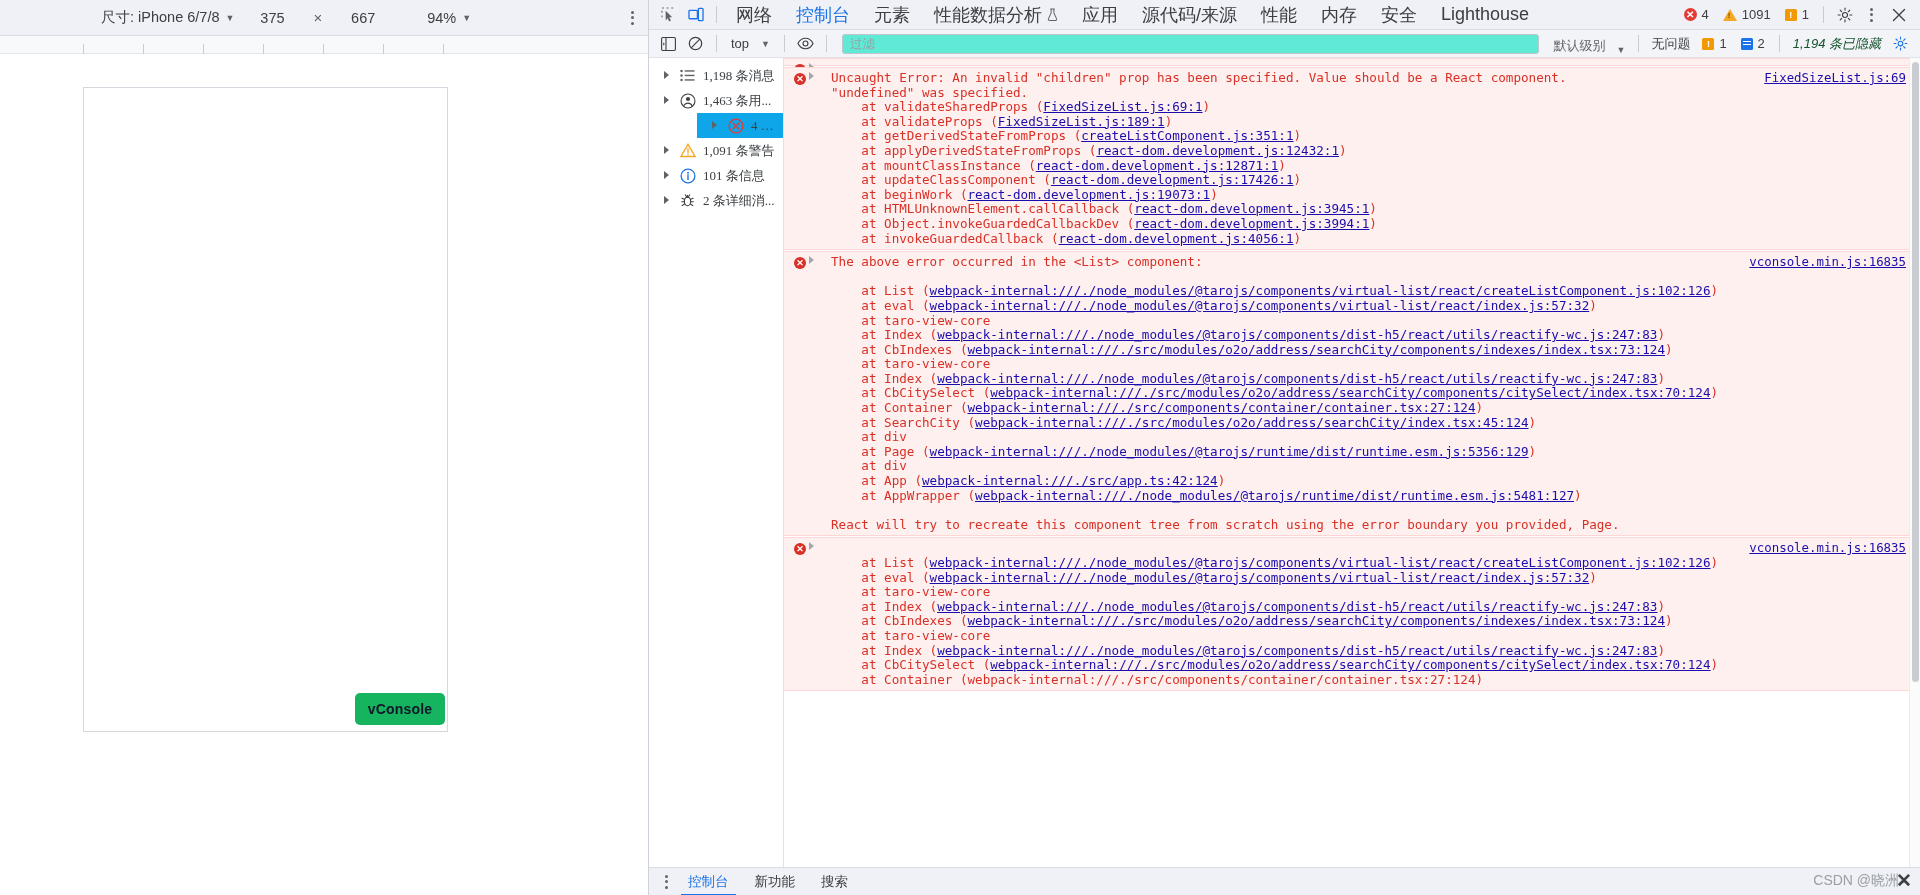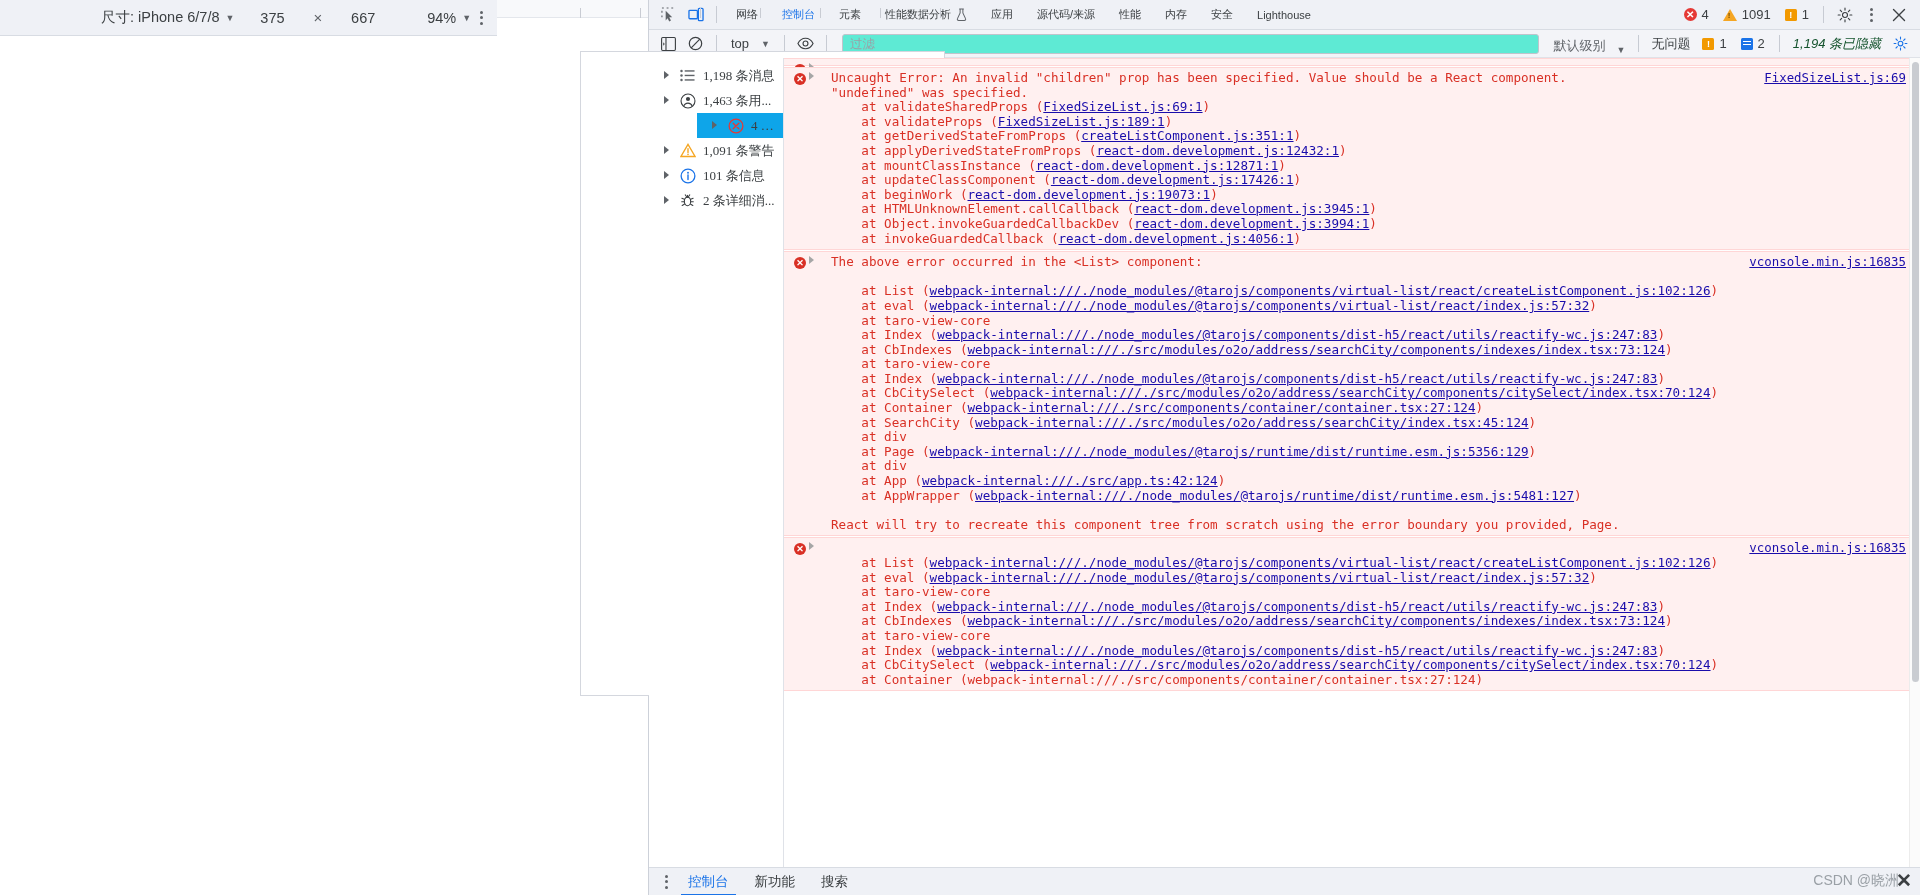--- a/index.html
+++ b/index.html
@@ -8,21 +8,21 @@
     overflow: hidden;
     font-family: "Liberation Sans", sans-serif;
     background: #ffffff;
   }
   #app { position: relative; width: 1920px; height: 895px; display: flex; }
 
   
   #device-pane {
     width: 648px; height: 895px;
     background: #ffffff;
-    display: flex; flex-direction: row;
+    display: flex; flex-direction: column;
     position: relative;
     flex: 0 0 648px;
   }
   #device-toolbar {
     height: 36px;
     background: #eff1f6;
     border-bottom: 1px solid #d8dce3;
     display: flex; align-items: center;
     font-size: 14.5px; color: #3c4043;
     padding-left: 92px;
@@ -53,21 +53,21 @@
     background: #ffffff;
     border: 1px solid #d4d7de;
     box-shadow: 0 0 0 0 rgba(0,0,0,0);
     overflow: hidden;
   }
   #vconsole-btn {
     position: absolute;
     left: 271px; top: 605px;
     width: 90px; height: 32px;
     background: #16b45e;
-    color: #4c1d95;
+    color: #0f172a;
     border-radius: 5px;
     font-size: 14px;
     font-weight: 600;
     display: flex; align-items: center; justify-content: center;
     cursor: pointer;
     letter-spacing: .2px;
   }
 
   
   #devtools {
@@ -93,21 +93,21 @@
     width: 27px; height: 24px;
     display: flex; align-items: center; justify-content: center;
     border-radius: 3px; cursor: pointer;
   }
   .vsep { width: 1px; height: 17px; background: #c7cbd3; margin: 0 7px; }
   .maintab {
     height: 30px; padding: 0 12px;
     display: flex; align-items: center;
     cursor: pointer; white-space: nowrap;
     color: #3c4043;
-    font-size: 11px;
+    font-size: 18px;
   }
   .maintab.active { color: #1a73e8; }
   .maintab .lab { display: inline-flex; align-items: center; gap: 5px; }
 
   #dt-right-status {
     margin-left: auto; display: flex; align-items: center; gap: 0px; padding-right: 8px;
   }
   .cnt { display: flex; align-items: center; gap: 5px; font-size: 13px; color: #3c4043; padding: 0 7px; cursor: pointer; border-radius: 3px; height: 22px;}
   .ic-err { width: 13px; height: 13px; border-radius: 50%; background: #e53935; color:#fff; font-size: 10px; line-height: 13px; text-align: center; font-weight: 700; }
   .ic-warn { width: 0; height: 0; border-left: 7px solid transparent; border-right: 7px solid transparent; border-bottom: 12px solid #f5a623; position: relative; }

